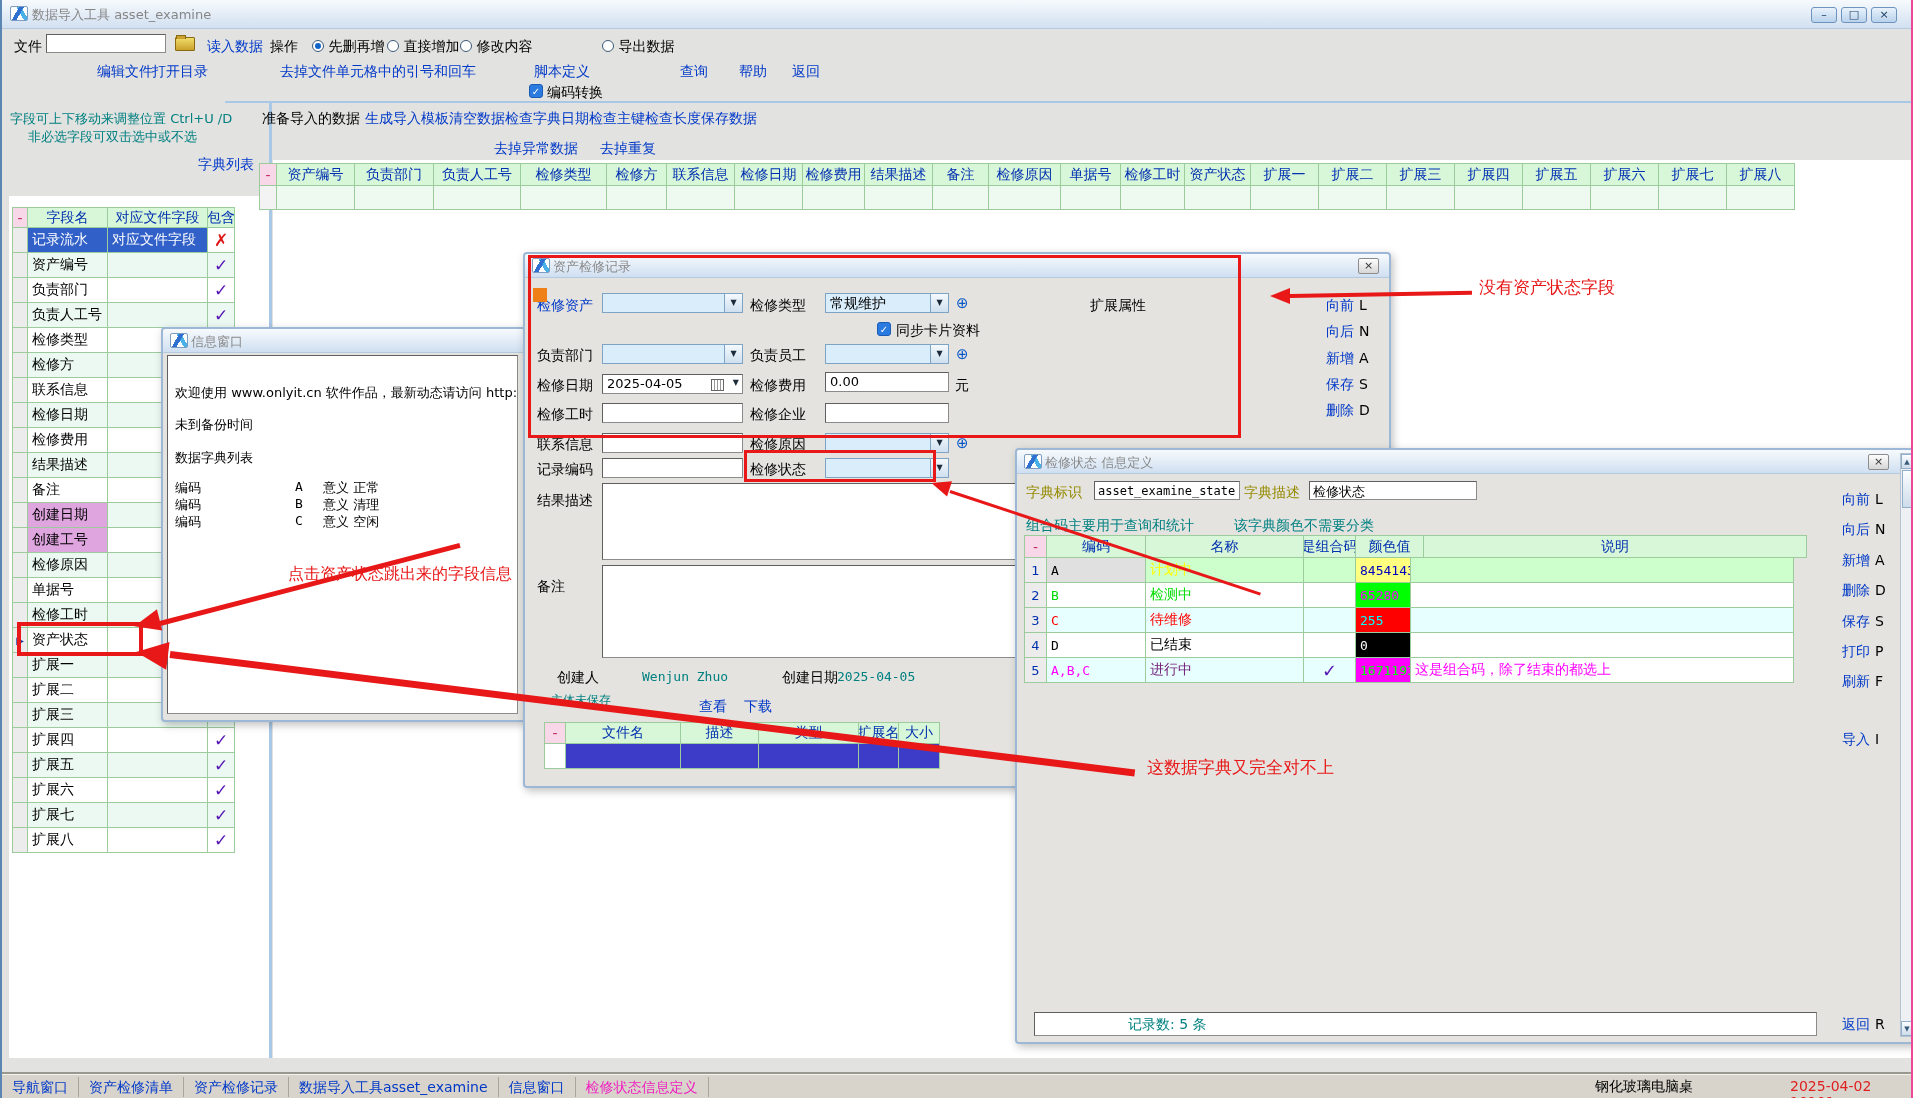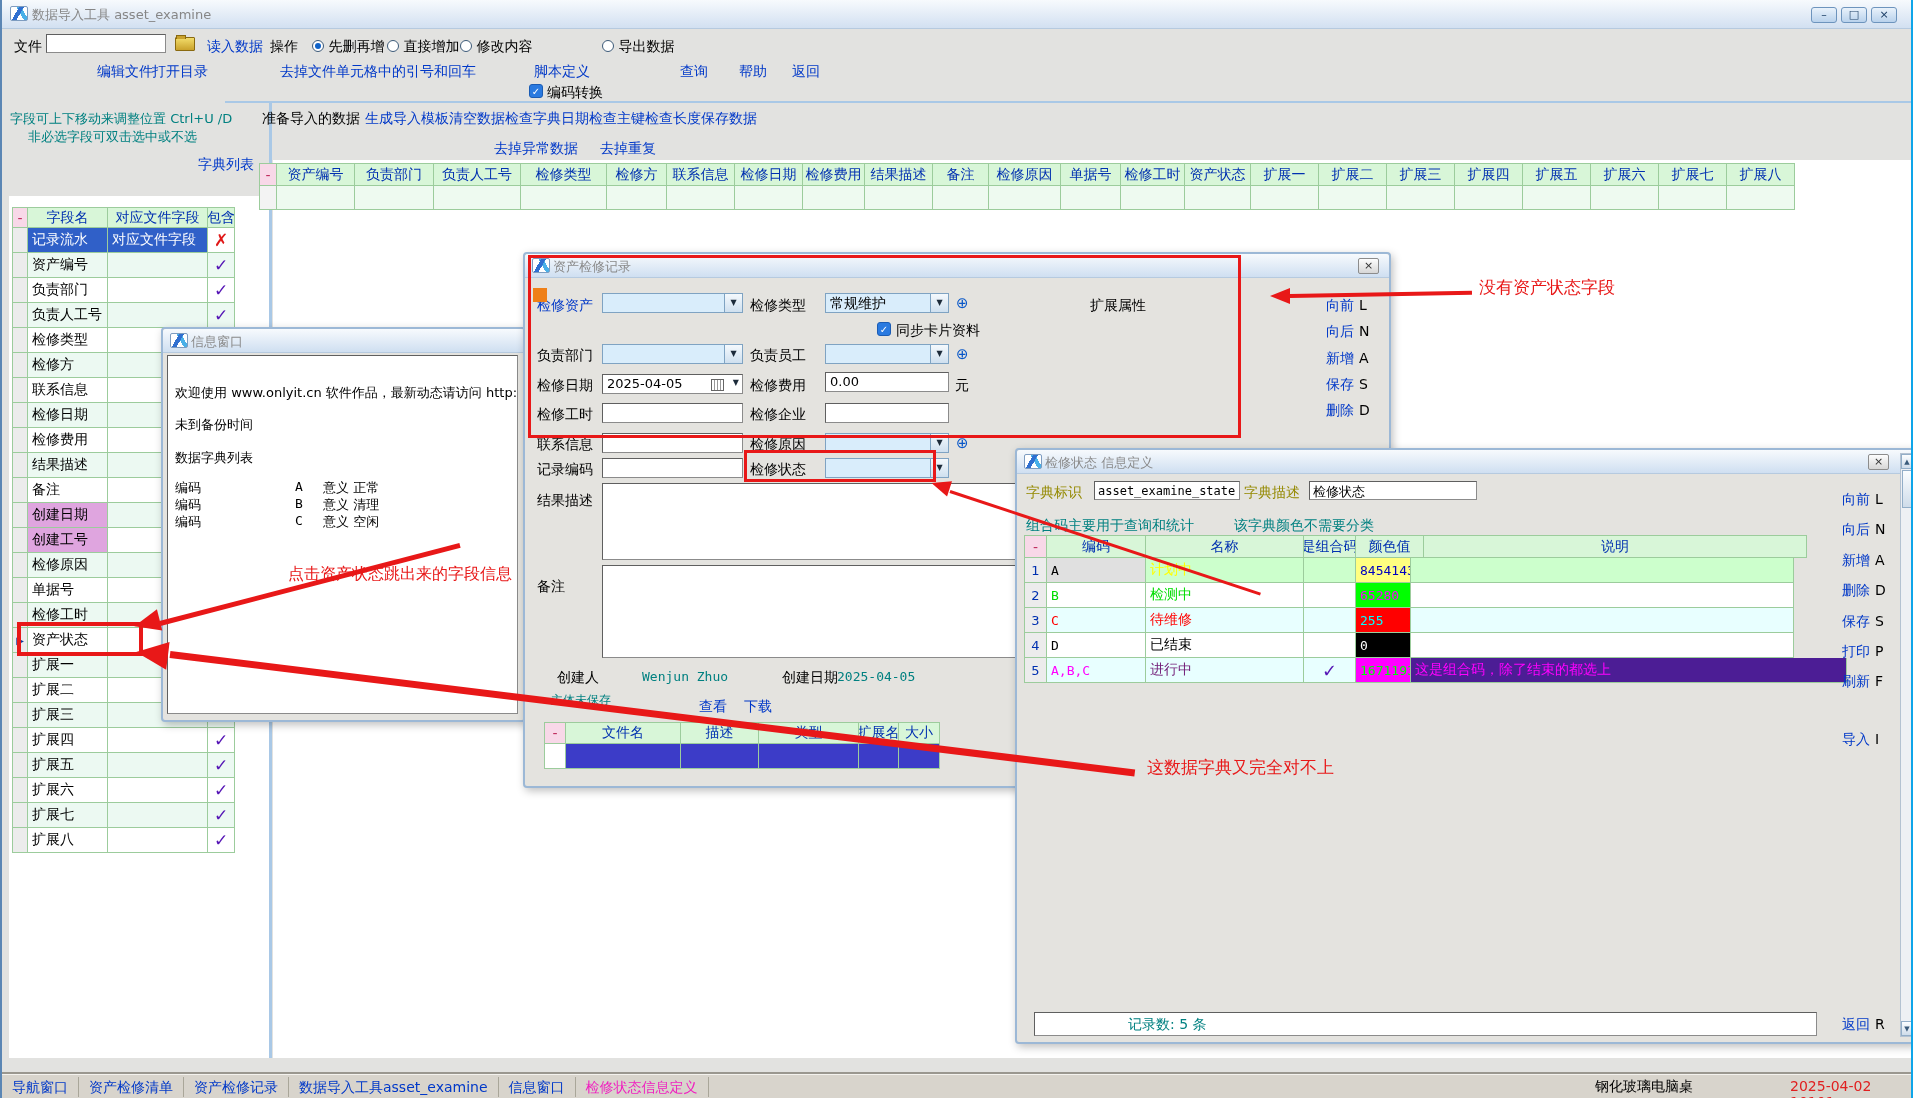--- a/index.html
+++ b/index.html
@@ -1,18 +1,18 @@
 <!DOCTYPE html>
 <html><head>
 <meta charset="utf-8">
 <style>
   html,body{margin:0;padding:0;}
   body{font-family:"DejaVu Sans","Liberation Sans",sans-serif;font-size:14px;color:#000;}
   #screen{position:relative;width:1913px;height:1098px;background:#e2e2e0;overflow:hidden;
-          border-left:2px solid #5b86b4;border-right:2px solid #0ea5e9;box-sizing:border-box;}
+          border-left:2px solid #5b86b4;border-right:2px solid #ec4899;box-sizing:border-box;}
   .abs{position:absolute;}
   .titlebar{position:absolute;left:0;top:0;width:100%;height:28px;
             background:linear-gradient(#f7fafd,#d2e0f1);border-bottom:1px solid #b6cadf;}
   .title-text{position:absolute;left:30px;top:6px;color:#868686;font-size:13px;white-space:nowrap;}
   .appicon{position:absolute;width:16px;height:13px;background:#fff;border:1px solid #7d9cc0;border-radius:2px;
            background-image:linear-gradient(120deg,transparent 35%,#2f6fd0 35%,#2f6fd0 55%,transparent 55%),
                             linear-gradient(60deg,transparent 55%,#49b0e8 55%,#49b0e8 75%,transparent 75%);}
   .winbtn{display:inline-block;width:26px;height:16px;margin-left:4px;text-align:center;line-height:14px;
           font-size:11px;color:#1c3f66;background:linear-gradient(#e9f2fb,#b9d2ec);
           border:1px solid #6d94bd;border-radius:3px;box-sizing:border-box;}
@@ -515,21 +515,21 @@
             <div class="gcell" style="width: 52px; background: rgb(255, 255, 255); justify-content: center; padding-left: 0px;"></div>
             <div class="gcell" style="width: 55px; background: rgb(0, 0, 0); color: rgb(255, 255, 255); font-size: 13px; font-family: &quot;DejaVu Sans Mono&quot;, monospace;">0</div>
             <div class="gcell" style="width: 383px; background: rgb(255, 255, 255);"></div>
           </div>
           <div class="grow" style="height: 25px;">
             <div class="gcell ncell" style="width: 23px; font-size: 13px;">5</div>
             <div class="gcell" style="width: 99px; color: rgb(255, 0, 255); background: rgb(232, 255, 255); font-family: &quot;DejaVu Sans Mono&quot;, monospace; font-size: 13px;">A,B,C</div>
             <div class="gcell" style="width: 158px; color: #701a75; background: rgb(232, 255, 255);">进行中</div>
             <div class="gcell" style="width: 52px; background: rgb(232, 255, 255); justify-content: center; padding-left: 0px; color: rgb(85, 21, 181); font-weight: bold; font-size: 18px;">✓</div>
             <div class="gcell" style="width: 55px; background: rgb(255, 0, 255); color: rgb(0, 255, 0); font-size: 13px; font-family: &quot;DejaVu Sans Mono&quot;, monospace;">16711935</div>
-            <div class="gcell" style="width: 436px; background: #4c1d95; color: rgb(255, 0, 255);">这是组合码，除了结束的都选上</div>
+            <div class="gcell" style="width: 383px; background: #ffffff; color: rgb(255, 0, 255);">这是组合码，除了结束的都选上</div>
           </div>
         </div>
     </div>
     <div id="dict-btns"></div>
     <div class="abs sunken" style="left:17px;top:562px;width:783px;height:24px;">
       <span class="abs teal lbl" style="left:93px;top:3px;">记录数: 5 条</span>
     </div>
     <div class="sidebtn link" style="left:825px;top:566px;"><span>返回</span><span class="k">R</span></div>
     <div class="scroll" style="left:883px;top:3px;height:584px;">
       <span class="sarrow" style="top:0;">▲</span>

